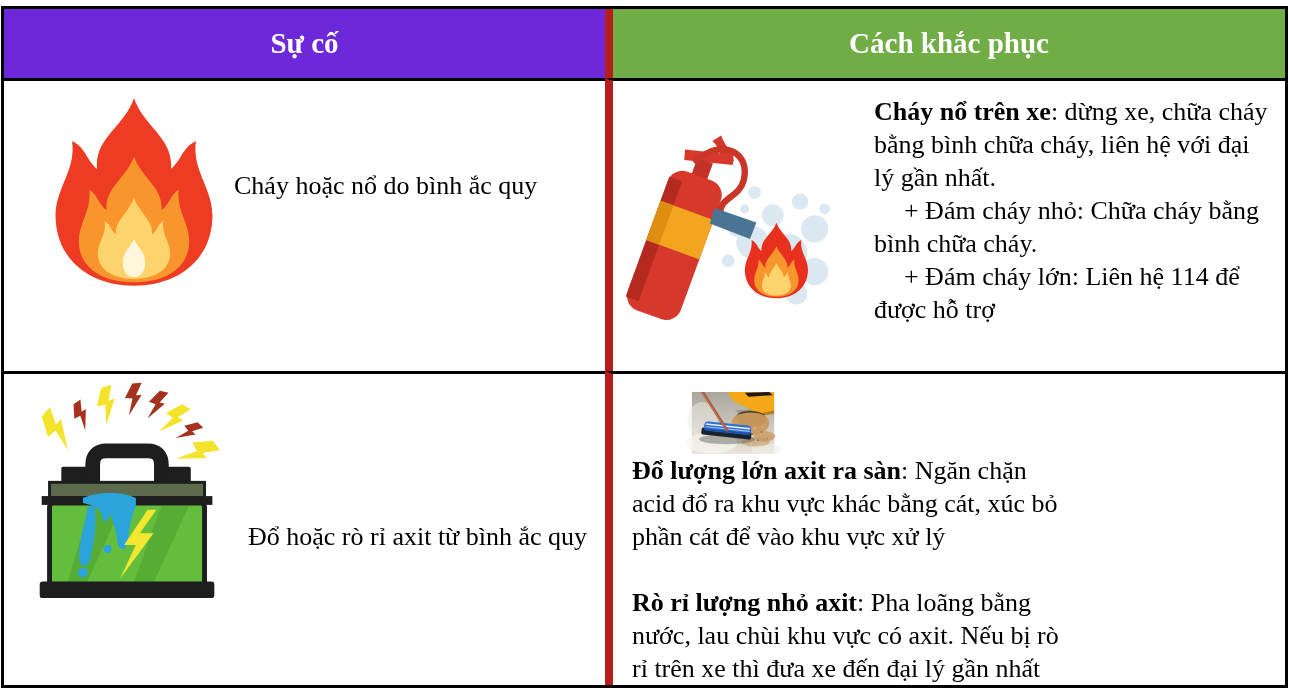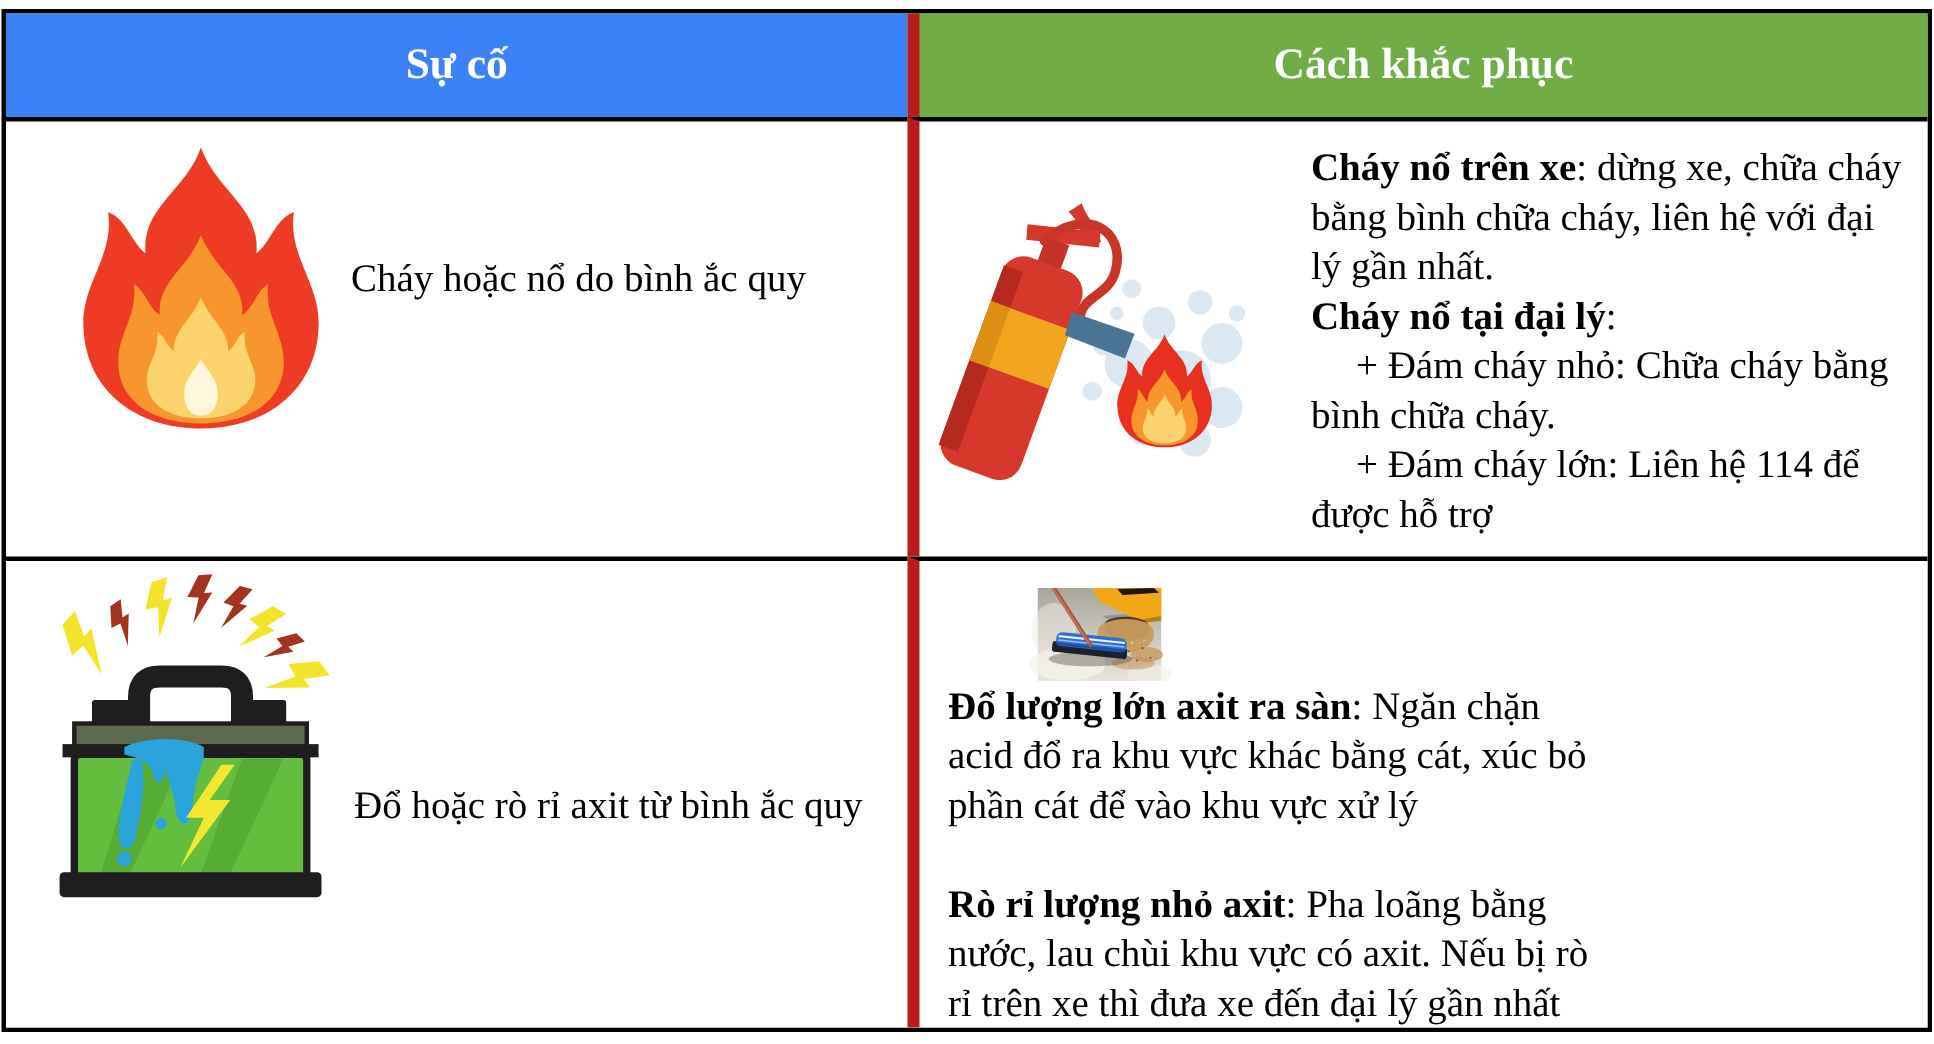--- a/index.html
+++ b/index.html
@@ -20,35 +20,35 @@
   .head{display:flex;align-items:center;justify-content:center;
         font-weight:bold;font-size:29px;color:#fff;}
   
   .inc1{display:flex;align-items:flex-start;padding:12px 0 0 44px;}
   .inc1 .lbl{font-size:26px;margin-left:14px;margin-top:78px;white-space:nowrap;}
   
   .rem1{display:flex;align-items:flex-start;padding:14px 14px 0 5px;gap:36px;}
   .rem1 .txt{margin-left:6px;width:438px;font-size:26px;line-height:1.27;}
   
   .inc2{display:flex;align-items:flex-start;padding:6px 0 0 22px;}
-  .inc2 .lbl{font-size:26px;margin-left:4px;margin-top:140px;width:352px;line-height:1.3;}
+  .inc2 .lbl{font-size:26px;margin-left:16px;margin-top:140px;width:352px;line-height:1.3;}
   
   .rem2{display:flex;align-items:flex-start;padding:18px 10px 0 5px;flex-direction:column;}
   .rem2 .txt{margin-left:14px;width:428px;font-size:26px;line-height:1.27;}
   .txt p{margin:0;}
   .txt p.indent{text-indent:30px;}
   .txt p.gap{margin-top:33px;}
   svg{display:block;}
 </style>
 </head>
 <body>
 
 <div class="doc-table">
 
-  <div class="cell head c1" style="background: #3b82f6;">
+  <div class="cell head c1" style="background: #6d28d9;">
     <span>Sự cố</span>
   </div>
   <div class="cell head col2" style="background: rgb(112, 173, 71);">
     <span>Cách khắc phục</span>
   </div>
 
   <div class="cell r2 inc1">
     <svg width="172" height="198" viewBox="0 0 200 230">
       <path fill="#ED3B24" d="M100 6 C112 40 146 52 143 88 C154 80 157 62 172 56 C167 92 194 112 191 148 C188 196 149 224 100 224 C51 224 12 196 9 148 C6 112 33 92 28 56 C43 62 46 80 57 88 C54 52 88 40 100 6 Z"></path>
       <path fill="#F8952D" d="M100 74 C110 100 134 110 132 136 C141 130 143 117 152 112 C149 138 166 152 164 176 C162 204 136 220 100 220 C64 220 38 204 36 176 C34 152 51 138 48 112 C57 117 59 130 68 136 C66 110 90 100 100 74 Z"></path>
@@ -91,21 +91,20 @@
       <polygon points="106,112 152,128 145,146 101,129" fill="#4A7494"></polygon>
 
       <g transform="translate(136 126) scale(0.38)">
         <path fill="#E8301F" d="M100 6 C112 40 146 52 143 88 C154 80 157 62 172 56 C167 92 194 112 191 148 C188 196 149 224 100 224 C51 224 12 196 9 148 C6 112 33 92 28 56 C43 62 46 80 57 88 C54 52 88 40 100 6 Z"></path>
         <path fill="#F8952D" d="M100 74 C110 100 134 110 132 136 C141 130 143 117 152 112 C149 138 166 152 164 176 C162 204 136 220 100 220 C64 220 38 204 36 176 C34 152 51 138 48 112 C57 117 59 130 68 136 C66 110 90 100 100 74 Z"></path>
         <path fill="#FCD36C" d="M100 122 C107 140 122 148 121 164 C127 160 128 152 134 149 C132 166 143 174 142 188 C141 206 124 216 100 216 C76 216 59 206 58 188 C57 174 68 166 66 149 C72 152 73 160 79 164 C78 148 93 140 100 122 Z"></path>
       </g>
     </svg>
     <div class="txt">
       <p><b>Cháy nổ trên xe</b><span>: dừng xe, chữa cháy bằng bình chữa cháy, liên hệ với đại lý gần nhất.</span></p>
-      <p><b>Cháy nổ tại đại lý</b><span>:</span></p>
       <p class="indent"><b></b><span>+ Đám cháy nhỏ: Chữa cháy bằng bình chữa cháy.</span></p>
       <p class="indent"><b></b><span>+ Đám cháy lớn: Liên hệ 114 để được hỗ trợ</span></p>
     </div>
   </div>
 
   <div class="cell r3 inc2">
     <svg width="206" height="240" viewBox="0 0 210 240">
 
       <g>
         <g transform="translate(6 46) rotate(-48) scale(1.25)">

